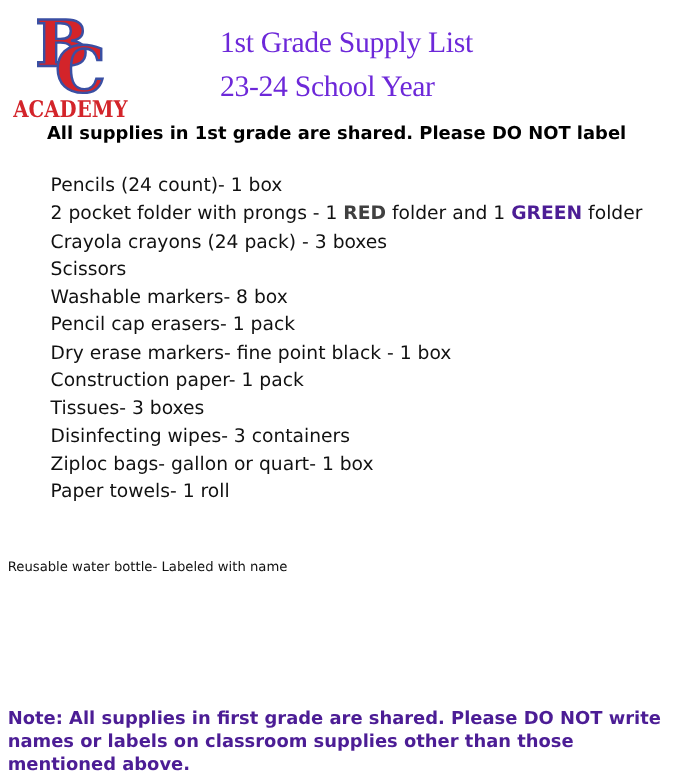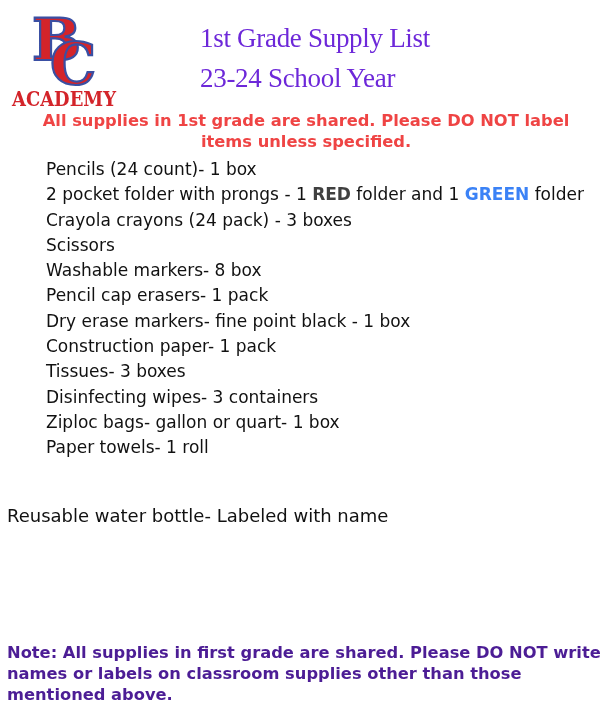--- a/index.html
+++ b/index.html
@@ -11,32 +11,32 @@
     position: absolute; left: 10px; top: 4px; width: 110px; height: 104px;
   }
   .logo svg { display: block; }
   .title-block {
     position: absolute; left: 200px; top: 18px; width: 320px; text-align: left;
     font-family: Liberation Serif, serif; color: #6d28d9;
   }
   .title-line { font-size: 27px; line-height: 40px; font-weight: normal; letter-spacing: -0.3px; }
   .intro {
     position: absolute; left: 0; top: 110px; width: 612px; text-align: center;
-    font-weight: bold; font-size: 16.3px; line-height: 21px; color: #ef4444;
+    font-weight: bold; font-size: 16.3px; line-height: 21px; color: #000000;
   }
   .list {
     position: absolute; left: 7px; top: 157px; width: 600px;
     font-size: 17px; line-height: 25.3px; color: #111; margin-left: 39px;
   }
   .list .item { white-space: nowrap; }
   .red { color: #404040; font-weight: bold; }
-  .green { color: #3b82f6; font-weight: bold; }
+  .green { color: #4c1d95; font-weight: bold; }
   .list2 {
     position: absolute; left: 7px; top: 504px; width: 600px;
-    font-size: 18px; line-height: 23px; color: #111;
+    font-size: 12px; line-height: 23px; color: #111;
   }
   .list2 .item { margin-bottom: 2px; }
   .note {
     position: absolute; left: 7px; top: 642px; width: 600px;
     font-weight: bold; font-size: 16.3px; line-height: 21px; color: #4c1d95;
   }
 </style>
 </head>
 <body>
 
@@ -50,21 +50,20 @@
   </svg>
 </div>
 
 <div class="title-block">
   <div class="title-line">1st Grade Supply List</div>
   <div class="title-line">23-24 School Year</div>
 </div>
 
 <div class="intro">
   <div>All supplies in 1st grade are shared. Please DO NOT label</div>
-  <div>items unless specified.</div>
 </div>
 
 <div class="list">
   <div class="item">Pencils (24 count)- 1 box</div>
   <div class="item"><span>2 pocket folder with prongs - 1 </span><span class="red">RED</span><span> folder and 1 </span><span class="green">GREEN</span><span> folder</span></div>
   <div class="item">Crayola crayons (24 pack) - 3 boxes</div>
   <div class="item">Scissors</div>
   <div class="item">Washable markers- 8 box</div>
   <div class="item">Pencil cap erasers- 1 pack</div>
   <div class="item">Dry erase markers- fine point black - 1 box</div>

